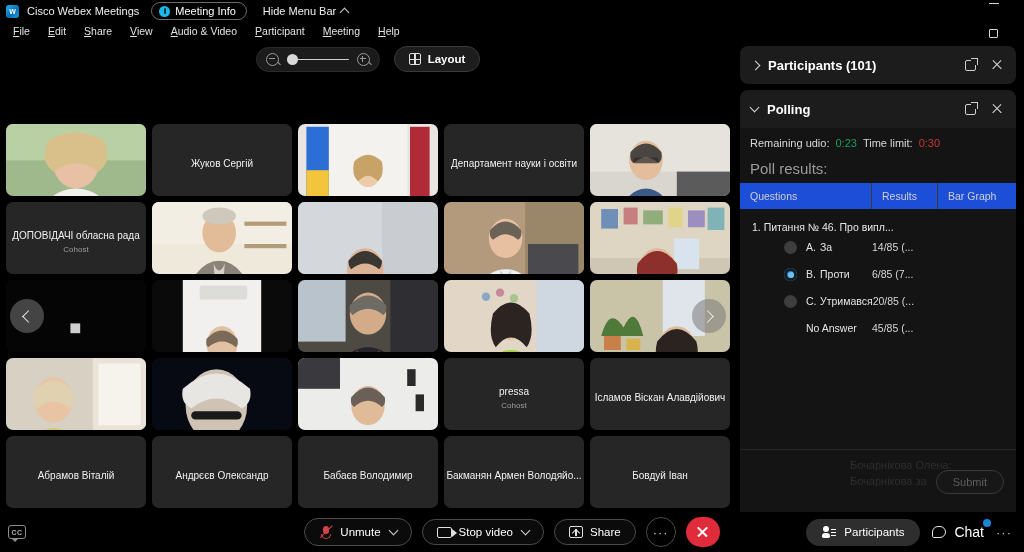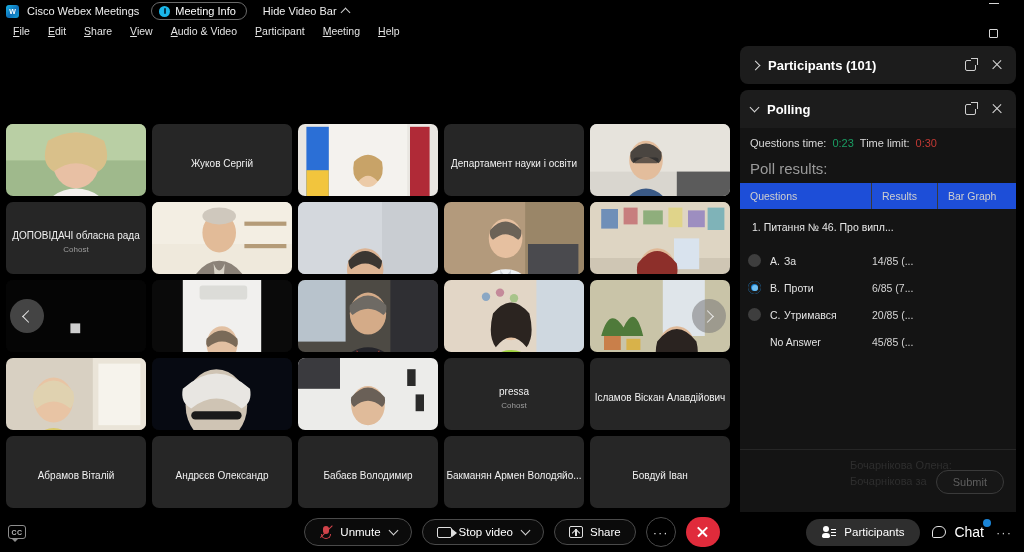--- a/index.html
+++ b/index.html
@@ -215,22 +215,22 @@
   }
   .th { padding: 0 10px; height: 100%; display: flex; align-items: center; }
   .th.q { flex: 1; border-right: 1px solid #3a3a3a; }
   .th.r { width: 66px; border-right: 1px solid #3a3a3a; justify-content: flex-start;}
   .th.b { width: 78px; }
   .q-title {
     font-size: 10.5px; color: #e6e6e6; padding: 12px 10px 8px 12px;
     white-space: nowrap; overflow: hidden; text-overflow: ellipsis;
   }
   .opt-row {
-    display: flex; align-items: flex-end; height: 26px;
-    padding: 0 0 0 8px; margin-bottom: 1px;
+    display: flex; align-items: flex-start; height: 26px;
+    padding: 0 0 0 8px; margin-bottom: 1px; margin-left: 36px;
   }
   .radio {
     width: 13px; height: 13px; border-radius: 50%; background: #3e3e3e;
     flex: none; margin-right: 9px;
   }
   .radio.sel {
     background: #1a84d6;
     box-shadow: inset 0 0 0 3px #1c1c1c, inset 0 0 0 13px #1a84d6;
     position: relative;
   }
@@ -381,21 +381,21 @@
   <div class="titlebar">
     <span class="webex-logo">
         <span>W</span>
       </span>
     <span class="app-title">Cisco Webex Meetings</span>
     <div class="meeting-info-pill">
       <span class="info-dot"></span>
       <span>Meeting Info</span>
     </div>
     <div class="hide-menu">
-      <span>Hide Video Bar</span>
+      <span>Hide Menu Bar</span>
       <span class="chev-up"></span>
     </div>
     <div class="tb-right">
       <span class="timer">03:49:02</span>
       <span class="signal">
           <i></i>
           <i></i>
           <i></i>
         </span>
       <span class="wbtn">
@@ -416,20 +416,39 @@
     <span class="menu-item"><u>A</u>udio &amp; Video</span>
     <span class="menu-item"><u>P</u>articipant</span>
     <span class="menu-item"><u>M</u>eeting</span>
     <span class="menu-item"><u>H</u>elp</span>
   </div>
 
   <div class="main">
 
     <div class="stage">
 
+      <div class="stage-controls">
+        <div class="zoom-pill">
+          <span class="zi">
+              <span class="h"></span>
+            </span>
+          <span class="slider">
+            <span class="track"></span>
+              <span class="knob"></span>
+          </span>
+          <span class="zi">
+              <span class="h"></span>
+              <span class="v"></span>
+            </span>
+        </div>
+        <div class="layout-btn">
+          <span class="grid-ico"></span>
+          <span>Layout</span>
+        </div>
+      </div>
 
       <div class="vgrid">
 
         <div class="tile video">
           <svg class="vwrap" viewBox="0 0 100 70" preserveAspectRatio="none">
             <rect width="100" height="70" fill="#9fb98c"></rect>
             <rect x="0" y="0" width="100" height="26" fill="#b9cfa4"></rect>
             <ellipse cx="50" cy="26" rx="17" ry="20" fill="#e8c0a4"></ellipse>
             <path d="M30 12 q20 -12 40 0 q6 16 -4 22 q-16 -12 -32 0 q-10 -6 -4 -22z" fill="#d9c08a"></path>
             <path d="M22 70 q8 -24 28 -24 q20 0 28 24z" fill="#f2f0ec"></path>
@@ -679,21 +698,21 @@
           <span class="ico-btn">
               <span class="popout"></span>
             </span>
           <span class="ico-btn">
               <span class="xico"></span>
             </span>
         </div>
 
         <div class="poll-body">
           <div class="time-row">
-            <span class="lbl">Questions time:</span>
+            <span class="lbl">Remaining udio:</span>
             <span class="rem">0:23</span>
             <span class="lbl">Time limit:</span>
             <span class="lim">0:30</span>
           </div>
 
           <div class="poll-results-lbl">Poll results:</div>
 
           <div class="tbl-head">
             <span class="th q">Questions</span>
             <span class="th r">Results</span>

